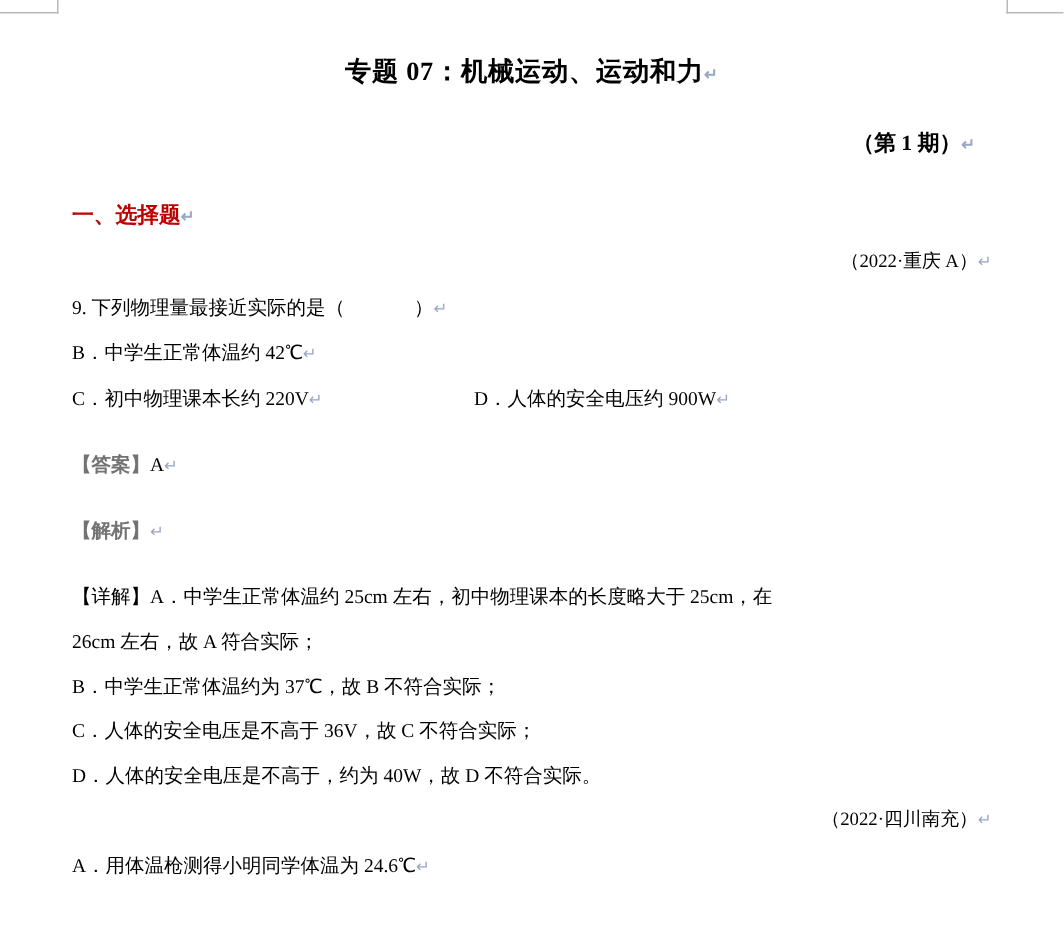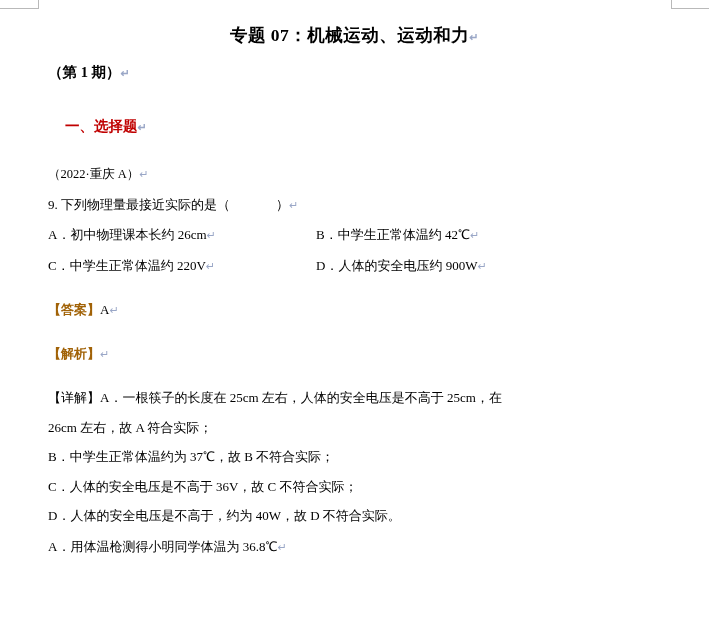--- a/index.html
+++ b/index.html
@@ -12,21 +12,21 @@
     height: 621px;
     overflow: hidden;
     font-family: "Liberation Serif", serif;
     color: #000000;
   }
   .page {
     position: relative;
     width: 709px;
     height: 582px;
     box-sizing: border-box;
-    padding: 4px 48px;
+    padding: 16px 48px;
     font-family: Liberation Serif, serif;
   }
   .crop-left {
     position: absolute;
     left: 38px;
     top: 0;
     width: 1px;
     height: 9px;
     background: #b9b9b9;
   }
@@ -58,47 +58,48 @@
   .title {
     margin: 0;
     padding-top: 20px;
     text-align: center;
     font-size: 17.5px;
     font-weight: bold;
     letter-spacing: 0.5px;
     line-height: 1.3;
   }
   .subtitle {
-    margin: 0;
+    margin: 11px;
     padding-top: 16px;
-    text-align: left;
+    text-align: right;
     font-size: 14.5px;
     font-weight: bold;
   }
   .section-head {
-    margin: 17px;
+    margin: 0;
     padding-top: 18px;
     font-size: 14.5px;
     font-weight: bold;
     color: #c00000;
   }
   .para {
     margin: 0;
     padding-top: 13px;
     font-size: 13px;
     line-height: 1.35;
   }
   .para-tight {
     padding-top: 12px;
   }
   .source {
     font-size: 12.5px;
+    text-align: right;
   }
   .tag {
-    color: #a16207;
+    color: #737373;
     font-weight: bold;
   }
   .opts {
     display: flex;
     padding-top: 13px;
     font-size: 13px;
   }
   .opt-a { width: 268px; flex: none; }
   .opt-b { flex: 1; }
   .pilcrow {
@@ -139,64 +140,64 @@
 
   <p class="para source">
     <span>（2022·重庆 A）</span><span class="pilcrow">↵</span>
   </p>
 
   <p class="para">
     <span>9. 下列物理量最接近实际的是（</span><span class="blank"></span><span>）</span><span class="pilcrow">↵</span>
   </p>
 
   <div class="opts">
-    <div class="opt-a">
-      <span>A．初中物理课本长约 26cm</span><span class="pilcrow">↵</span>
-    </div>
     <div class="opt-b">
       <span>B．中学生正常体温约 42℃</span><span class="pilcrow">↵</span>
     </div>
   </div>
 
   <div class="opts">
     <div class="opt-a">
-      <span>C．中学生正常体温约 220V</span><span class="pilcrow">↵</span>
+      <span>C．初中物理课本长约 220V</span><span class="pilcrow">↵</span>
     </div>
     <div class="opt-b">
       <span>D．人体的安全电压约 900W</span><span class="pilcrow">↵</span>
     </div>
   </div>
 
   <p class="ans-line">
     <span class="tag">【答案】</span><span>A</span><span class="pilcrow">↵</span>
   </p>
 
   <p class="ans-line">
     <span class="tag">【解析】</span><span class="pilcrow">↵</span>
   </p>
 
   <p class="para">
-    <span>【详解】A．一根筷子的长度在 25cm 左右，人体的安全电压是不高于 25cm，在</span>
+    <span>【详解】A．中学生正常体温约 25cm 左右，初中物理课本的长度略大于 25cm，在</span>
   </p>
   <p class="para para-tight">
     <span>26cm 左右，故 A 符合实际；</span>
   </p>
   <p class="para para-tight">
     <span>B．中学生正常体温约为 37℃，故 B 不符合实际；</span>
   </p>
   <p class="para para-tight">
     <span>C．人体的安全电压是不高于 36V，故 C 不符合实际；</span>
   </p>
   <p class="para para-tight">
     <span>D．人体的安全电压是不高于，约为 40W，故 D 不符合实际。</span>
   </p>
 
-
-
-  <p class="para">
-    <span>A．用体温枪测得小明同学体温为 36.8℃</span><span class="pilcrow">↵</span>
+  <p class="para source">
+    <span>（2022·四川南充）</span><span class="pilcrow">↵</span>
+  </p>
+
+
+  <p class="para">
+    <span>A．用体温枪测得小明同学体温为 24.6℃</span><span class="pilcrow">↵</span>
   </p>
 
   <p class="para">
     
   </p>
 
 </div>
 
 </body></html>

